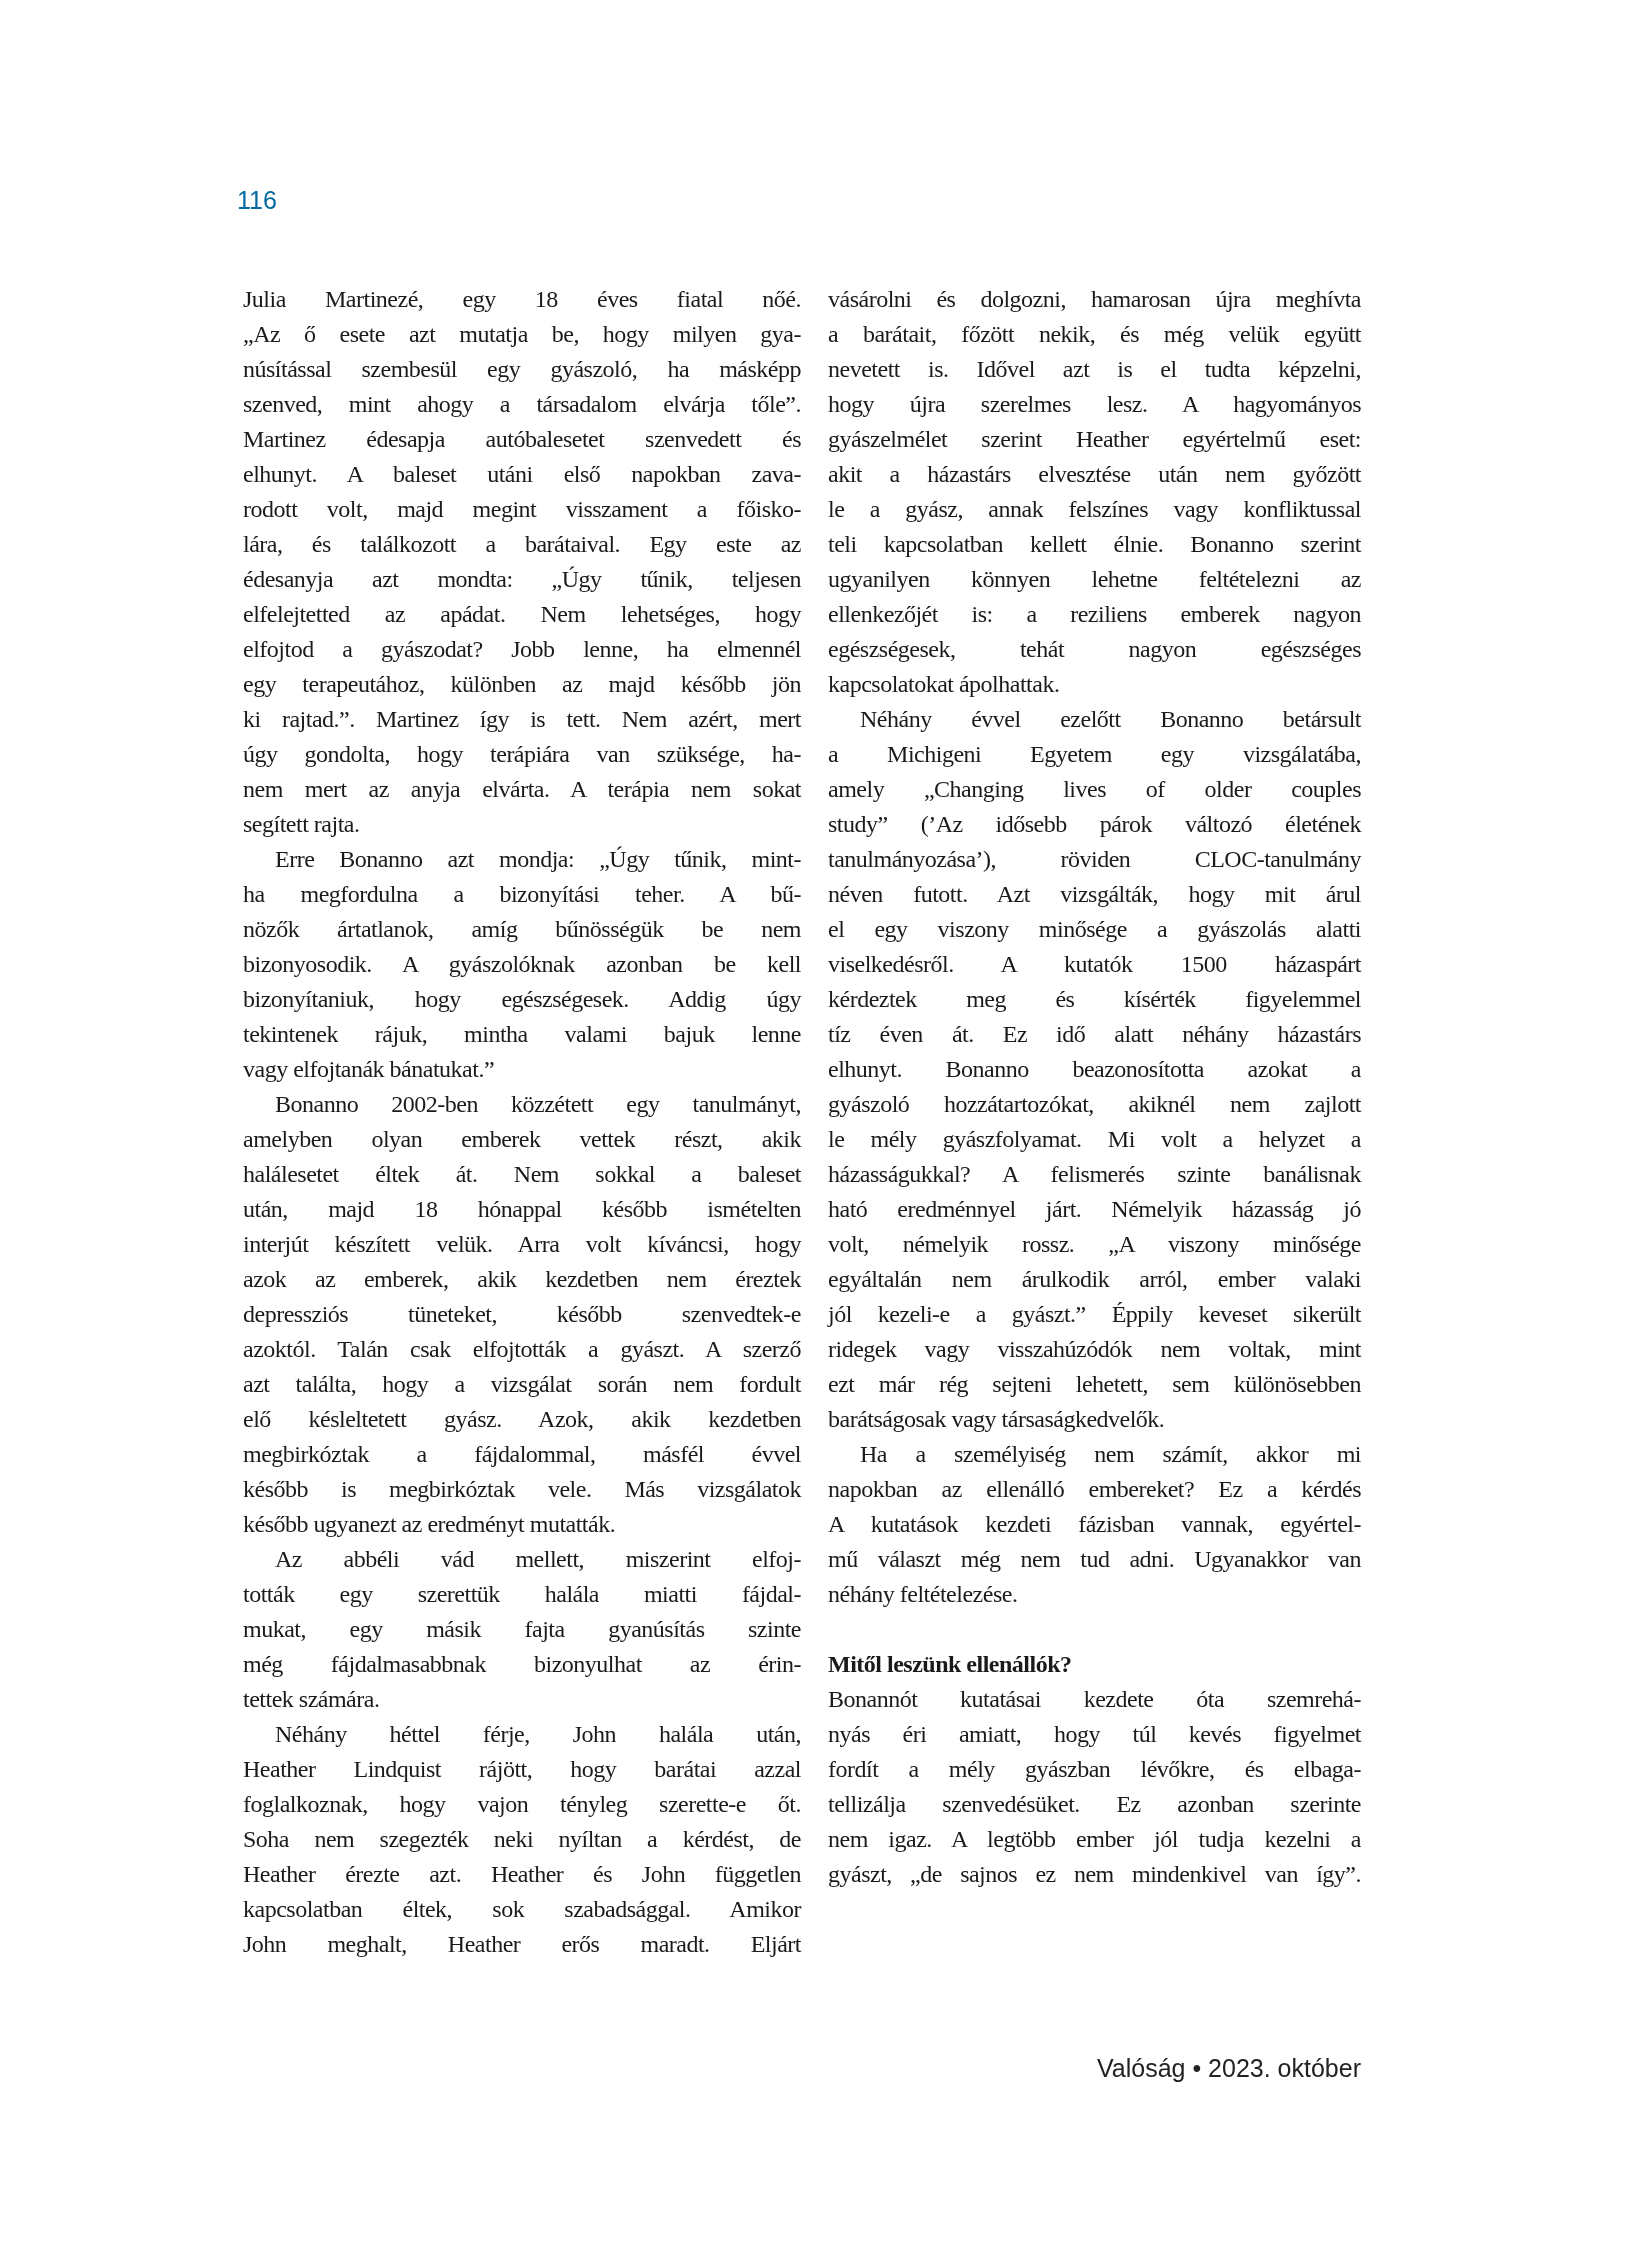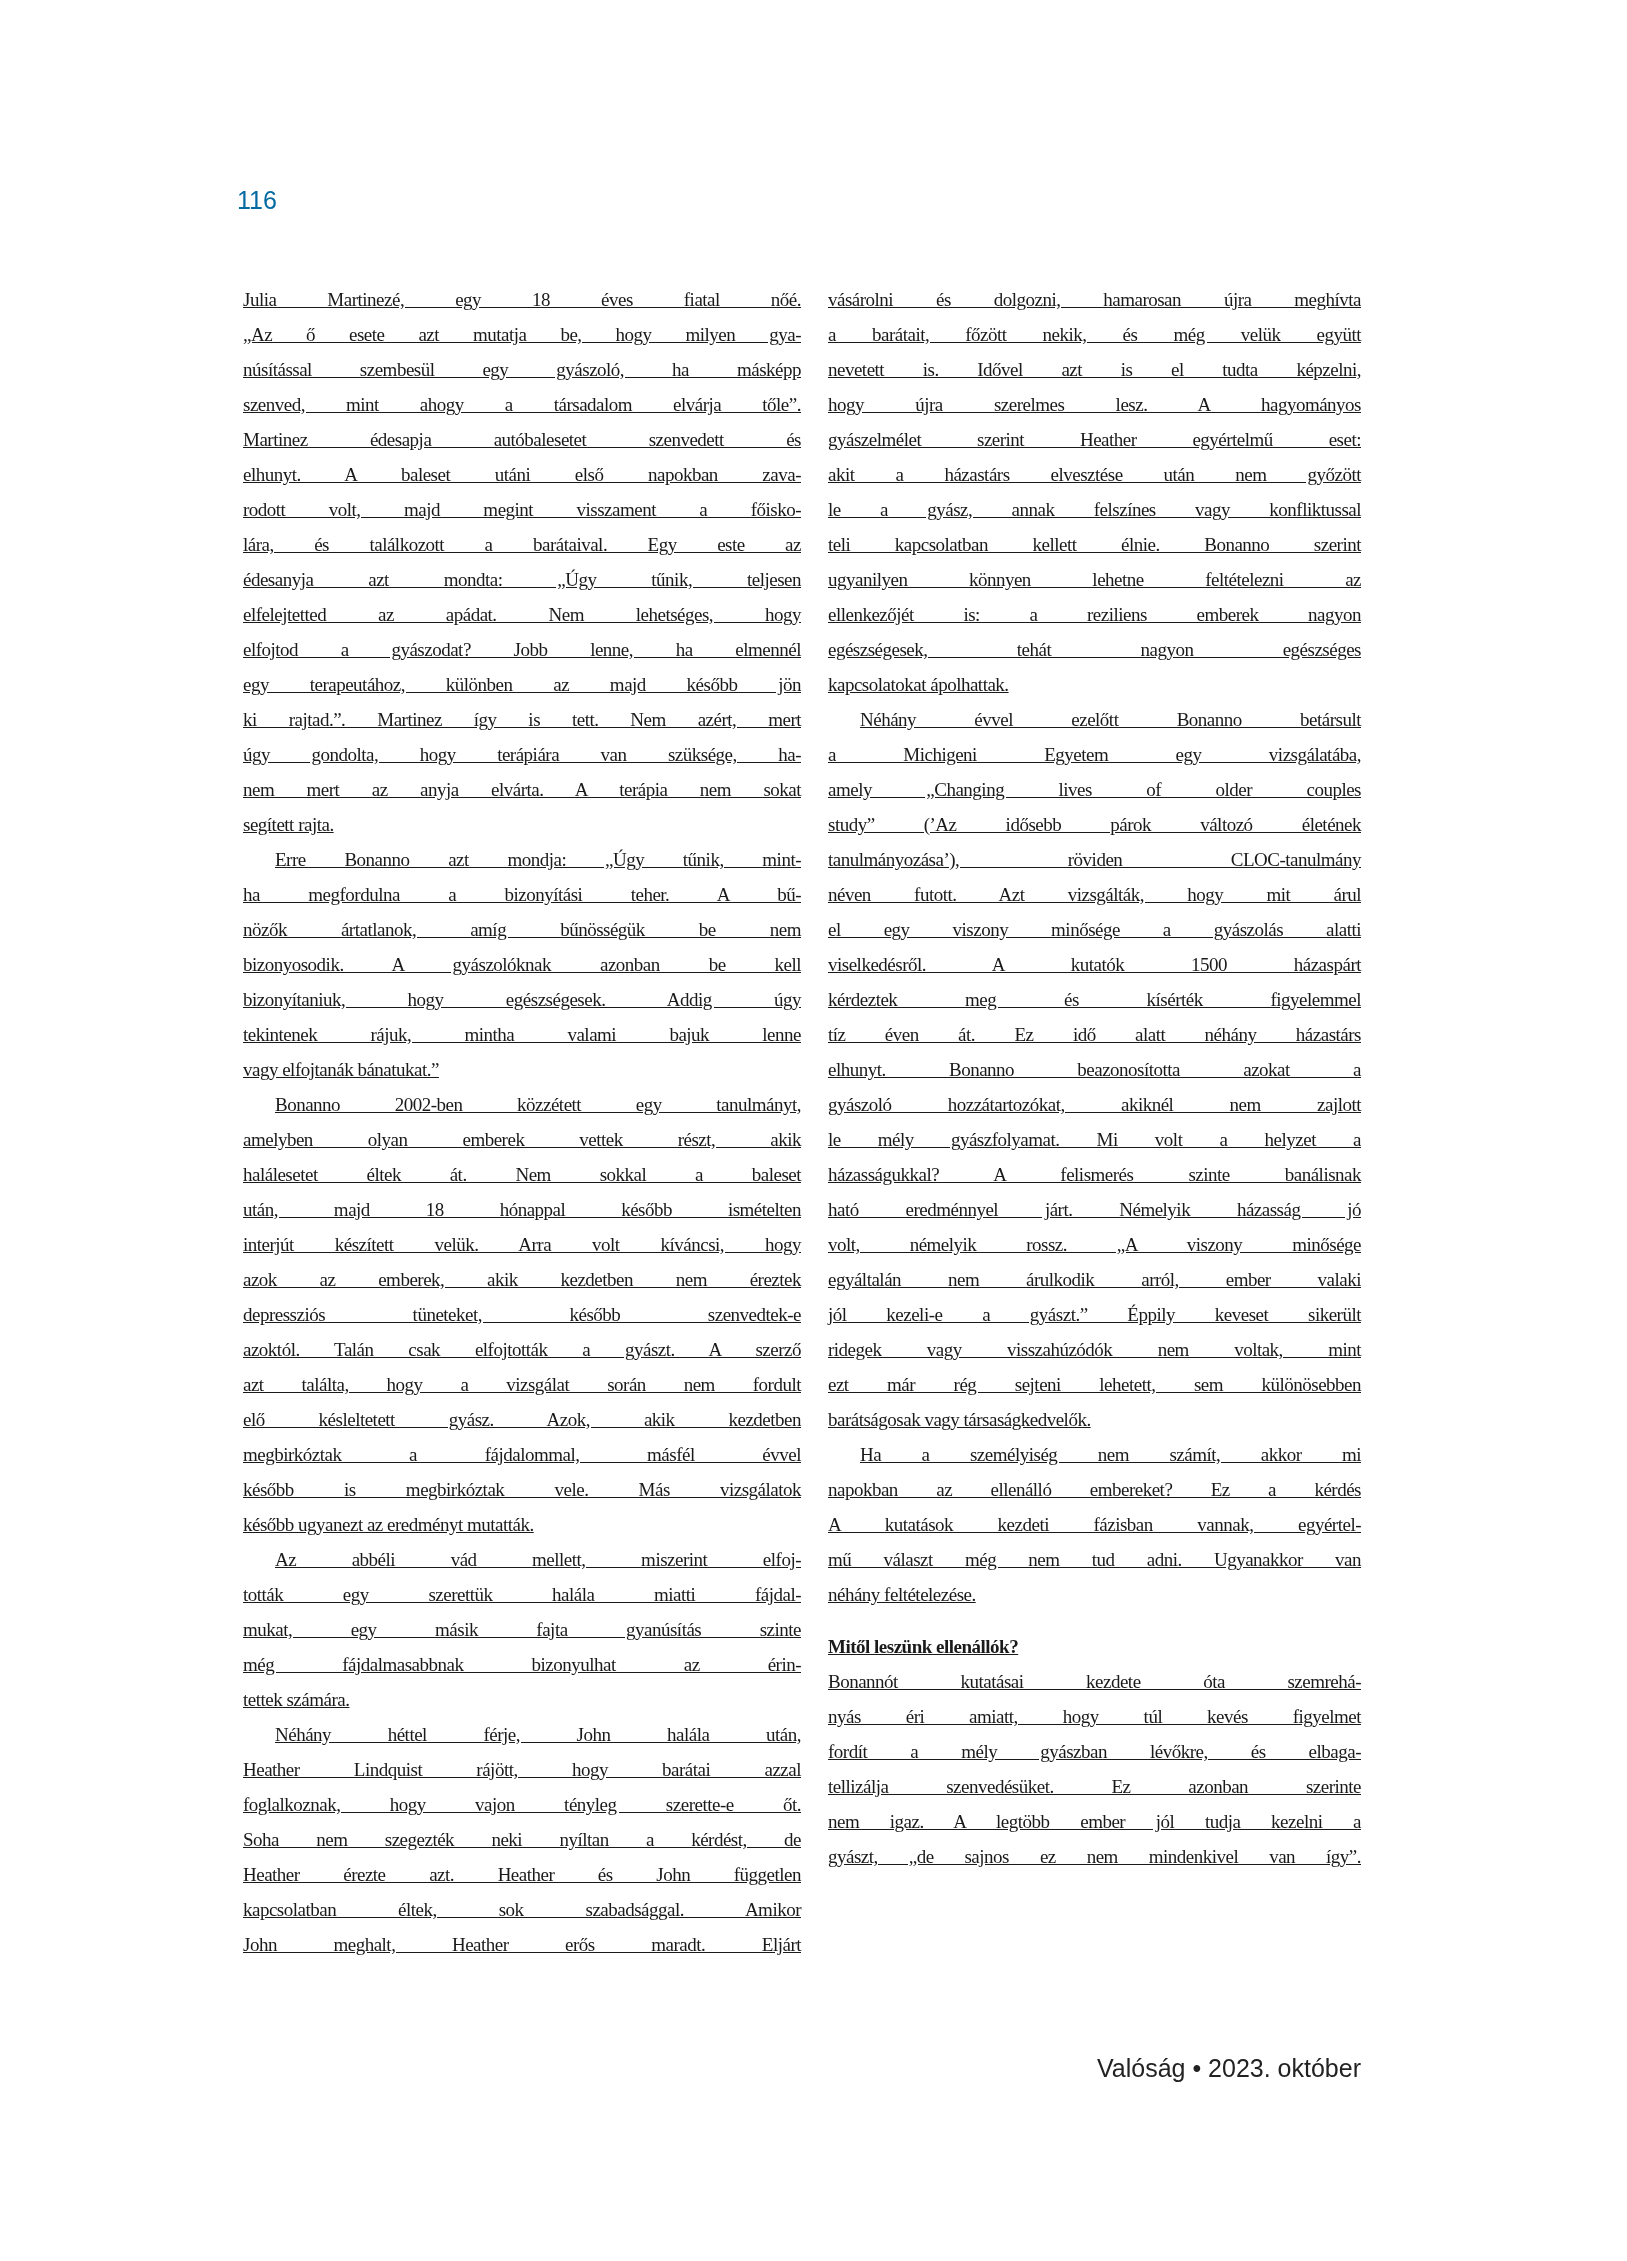--- a/index.html
+++ b/index.html
@@ -3,29 +3,29 @@
 <meta charset="utf-8">
 <style>
   html, body { margin: 0; padding: 0; background: #ffffff; }
   body { width: 1628px; height: 2261px; position: relative; overflow: hidden; color: #1a1a1a; }
   .page-number {
     position: absolute; left: 237px; top: 186px;
     font-family: "Liberation Sans", sans-serif; font-size: 25px; color: #0369a1;
   }
   .column {
     position: absolute; top: 282px; width: 558px;
-    font-family: "Liberation Serif", serif; font-size: 19px; line-height: 35px;
-    text-align: justify; hyphens: manual; text-decoration: underline;
+    font-family: "Liberation Serif", serif; font-size: 24px; line-height: 35px;
+    text-align: justify; hyphens: manual;
   }
   .col-left { left: 243px; }
   .col-right { left: 828px; width: 533px; }
   .line { display: block; text-align: justify; text-align-last: justify; white-space: nowrap; overflow: visible; letter-spacing: -0.5px; }
   .line.last { text-align-last: left; }
   .line.ind { padding-left: 32px; }
-  .heading { font-weight: bold; margin-top: 17px; display: block; letter-spacing: -0.5px; }
+  .heading { font-weight: bold; margin-top: 35px; display: block; letter-spacing: -0.5px; }
   .footer {
     position: absolute; right: 267px; top: 2054px;
     font-family: Liberation Sans, sans-serif; font-size: 25px; color: #222;
   }
 </style>
 </head>
 <body>
 
 <div class="page-number">116</div>
 

